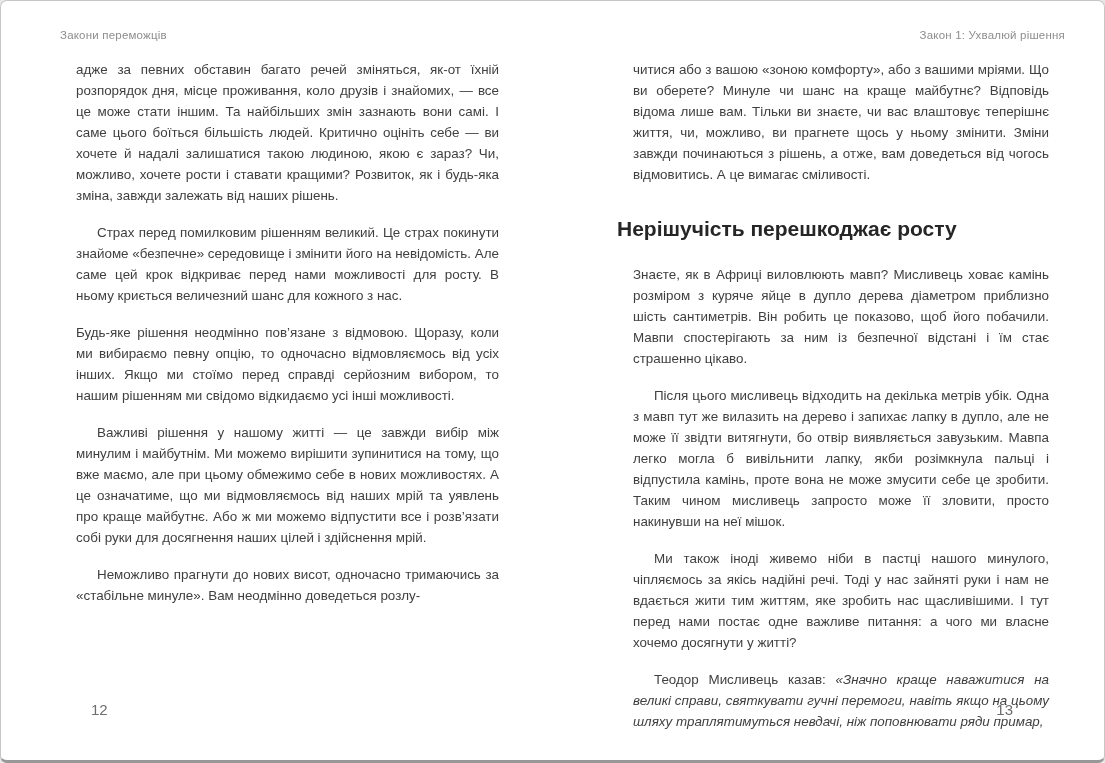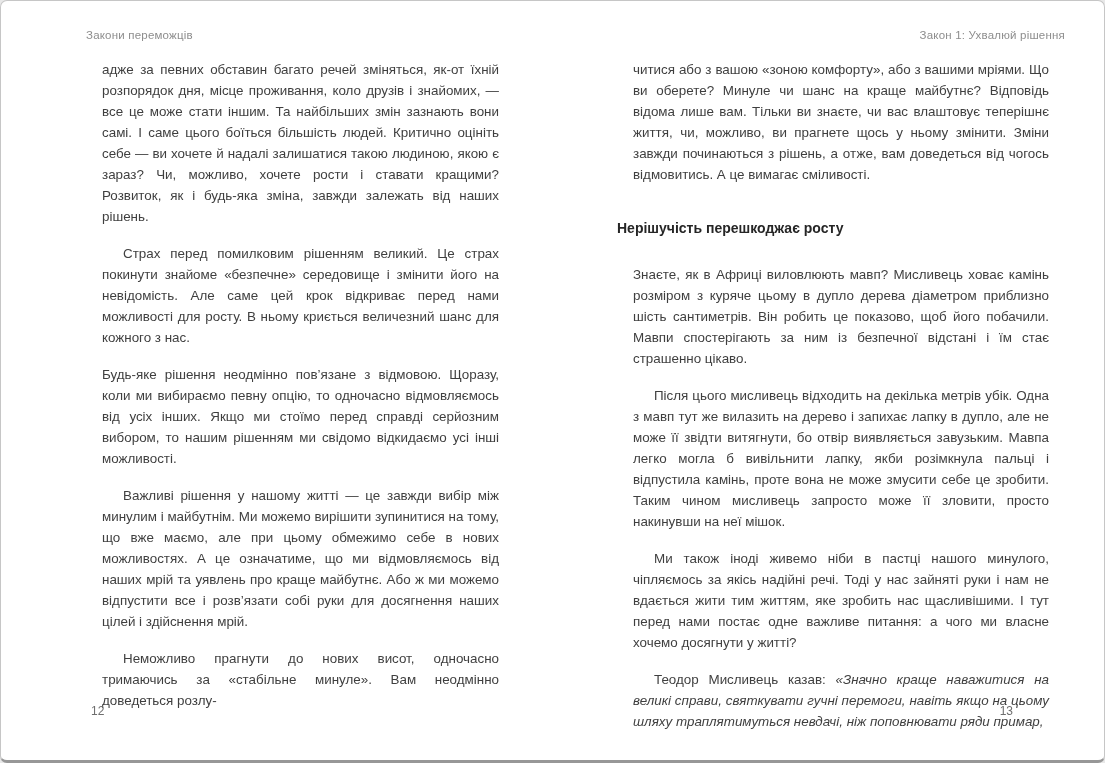--- a/index.html
+++ b/index.html
@@ -19,52 +19,52 @@
     border-radius: 7px;
     overflow: hidden;
     display: flex;
   }
   .page {
     position: relative;
     box-sizing: border-box;
     flex: 0 0 552px;
     height: 100%;
   }
-  .page-left  { padding: 28px 38px 0 85px; }
+  .page-left  { padding: 28px 38px 0 59px; }
   .page-right { padding: 28px 40px 0 64px; }
   .running-head {
     font-size: 11.5px;
     color: #8d8d8d;
     letter-spacing: 0.2px;
     margin-bottom: 16px;
     height: 14px;
   }
   .running-head.right { text-align: right; }
   .body-text {
     font-size: 13.4px;
     line-height: 21px;
     color: #3f3f3f;
     text-align: justify;
   }
   .para { margin: 16px; }
   .para.indent { text-indent: 21px; }
   .section-heading {
-    font-size: 14px;
+    font-size: 21px;
     line-height: 19px;
     font-weight: bold;
     color: #262626;
     text-align: left;
     margin: 35px 0 24px 0;
   }
   .section-heading.single { margin: 34px 0 26px 0; }
   .quote-italic { font-style: italic; }
   .page-number {
     position: absolute;
     bottom: 42px;
-    font-size: 12px;
+    font-size: 15px;
     color: #6e6e6e;
   }
   .page-number.left  { left: 90px; }
   .page-number.right { right: 92px; text-align: center; }
 </style>
 </head>
 <body>
 
 <div class="sheet">
 
@@ -78,21 +78,21 @@
       <p class="para indent">Неможливо прагнути до нових висот, одночасно тримаючись за «стабільне минуле». Вам неодмінно доведеться розлу-</p>
     </div>
     <div class="page-number left">12</div>
   </div>
 
   <div class="page page-right">
     <div class="running-head right">Закон 1: Ухвалюй рішення</div>
     <div class="body-text">
       <p class="para">читися або з вашою «зоною комфорту», або з вашими мріями. Що ви оберете? Минуле чи шанс на краще майбутнє? Відповідь відома лише вам. Тільки ви знаєте, чи вас влаштовує теперішнє життя, чи, можливо, ви прагнете щось у ньому змінити. Зміни завжди починаються з рішень, а отже, вам доведеться від чогось відмовитись. А це вимагає сміливості.</p>
       <h2 class="section-heading single">Нерішучість перешкоджає росту</h2>
-      <p class="para">Знаєте, як в Африці виловлюють мавп? Мисливець ховає камінь розміром з куряче цьому в дупло дерева діаметром приблизно шість сантиметрів. Він робить це показово, щоб його побачили. Мавпи спостерігають за ним із безпечної відстані і їм стає страшенно цікаво.</p>
+      <p class="para">Знаєте, як в Африці виловлюють мавп? Мисливець ховає камінь розміром з куряче яйце в дупло дерева діаметром приблизно шість сантиметрів. Він робить це показово, щоб його побачили. Мавпи спостерігають за ним із безпечної відстані і їм стає страшенно цікаво.</p>
       <p class="para indent">Після цього мисливець відходить на декілька метрів убік. Одна з мавп тут же вилазить на дерево і запихає лапку в дупло, але не може її звідти витягнути, бо отвір виявляється завузьким. Мавпа легко могла б вивільнити лапку, якби розімкнула пальці і відпустила камінь, проте вона не може змусити себе це зробити. Таким чином мисливець запросто може її зловити, просто накинувши на неї мішок.</p>
       <p class="para indent">Ми також іноді живемо ніби в пастці нашого минулого, чіпляємось за якісь надійні речі. Тоді у нас зайняті руки і нам не вдається жити тим життям, яке зробить нас щасливішими. І тут перед нами постає одне важливе питання: а чого ми власне хочемо досягнути у житті?</p>
       <p class="para indent">
         <span>Теодор Мисливець казав: </span><span class="quote-italic">«Значно краще наважитися на великі справи, святкувати гучні перемоги, навіть якщо на цьому шляху траплятимуться невдачі, ніж поповнювати ряди примар,</span>
       </p>
     </div>
     <div class="page-number right">13</div>
   </div>
 
 </div>

